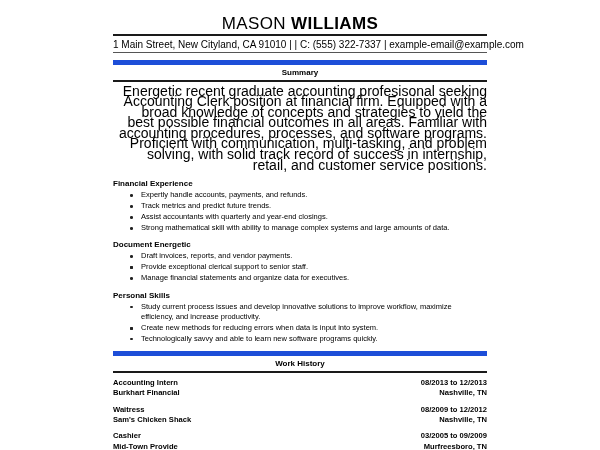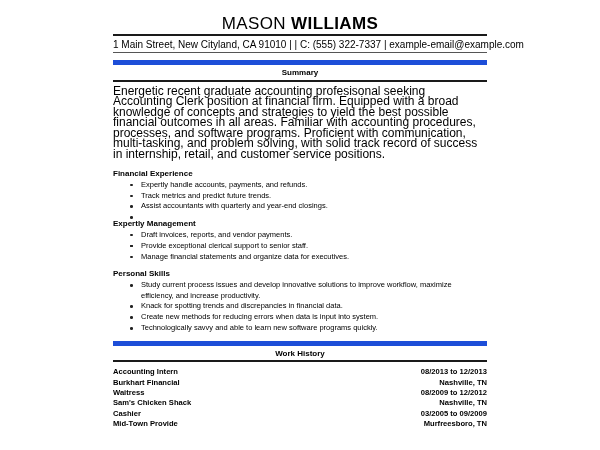--- a/index.html
+++ b/index.html
@@ -60,24 +60,24 @@
     font-weight: 700;
     line-height: 11px;
     padding: 2px 0 1.5px 0;
     border-top: 5px solid #1d4ed8;
     border-bottom: 2.2px solid #1a1a1a;
     margin-top: 7px;
   }
 
   
   .summary {
-    font-size: 12px;
+    font-size: 14px;
     line-height: 10.6px;
     padding: 4px 0 4px 0;
-    text-align: left;
+    text-align: right;
   }
 
   .sub-head {
     font-size: 8px;
     font-weight: 700;
     line-height: 11px;
     margin: 4px 0 1px 0;
   }
 
   ul.bullets {
@@ -97,20 +97,21 @@
     left: 17px;
     top: 4px;
     width: 2.6px;
     height: 2.6px;
     border-radius: 50%;
     background: #222;
   }
 
   
   .job {
+    margin-top: 6px;
   }
   .job:first-child { margin-top: 5px; }
   .job-row {
     display: flex;
     justify-content: space-between;
     align-items: baseline;
     font-size: 7.6px;
     line-height: 10.4px;
     font-weight: 700;
     gap: 34px;
@@ -140,39 +141,39 @@
 
 
   <div>
 
     <div>
       <div class="sub-head">Financial Experience</div>
       <ul class="bullets">
         <li><span class="dot"></span><span>Expertly handle accounts, payments, and refunds.</span></li>
         <li><span class="dot"></span><span>Track metrics and predict future trends.</span></li>
         <li><span class="dot"></span><span>Assist accountants with quarterly and year-end closings.</span></li>
-        <li><span class="dot"></span></li>
+        <li><span class="dot"></span><span>Strong mathematical skill with ability to manage complex systems and large amounts of data.</span></li>
       </ul>
     </div>
 
     <div>
-      <div class="sub-head">Expertly Management</div>
+      <div class="sub-head">Document Energetic</div>
       <ul class="bullets">
         <li><span class="dot"></span><span>Draft invoices, reports, and vendor payments.</span></li>
         <li><span class="dot"></span></li>
         <li><span class="dot"></span><span>Provide exceptional clerical support to senior staff.</span></li>
         <li><span class="dot"></span><span>Manage financial statements and organize data for executives.</span></li>
       </ul>
     </div>
 
     <div>
       <div class="sub-head">Personal Skills</div>
       <ul class="bullets">
         <li><span class="dot"></span><span>Study current process issues and develop innovative solutions to improve workflow, maximize efficiency, and increase productivity.</span></li>
-        <li><span class="dot"></span><span>Knack for spotting trends and discrepancies in financial data.</span></li>
+        <li><span class="dot"></span></li>
         <li><span class="dot"></span><span>Create new methods for reducing errors when data is input into system.</span></li>
         <li><span class="dot"></span><span>Technologically savvy and able to learn new software programs quickly.</span></li>
       </ul>
     </div>
 
   </div>
 
   <div class="section-head">Work History</div>
 
   <div>

